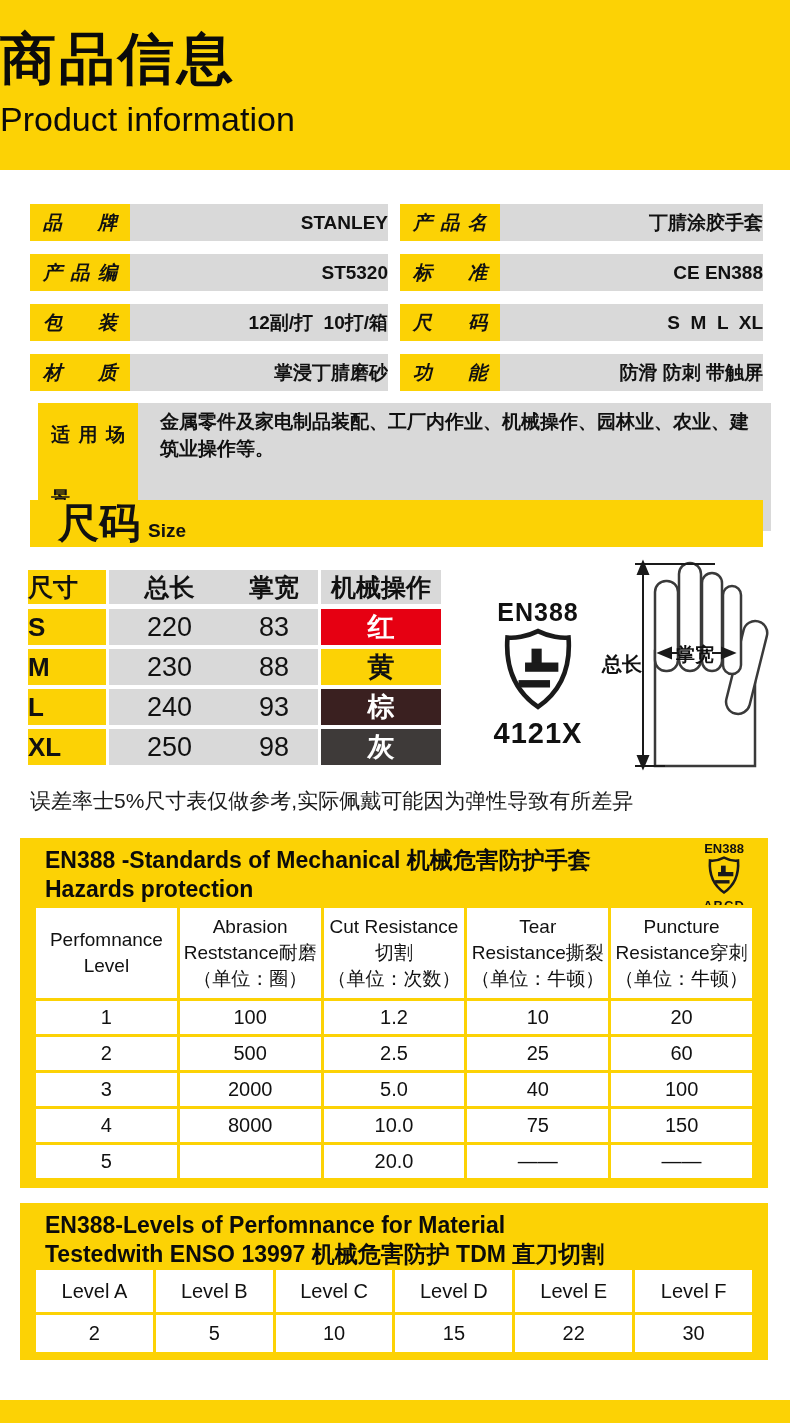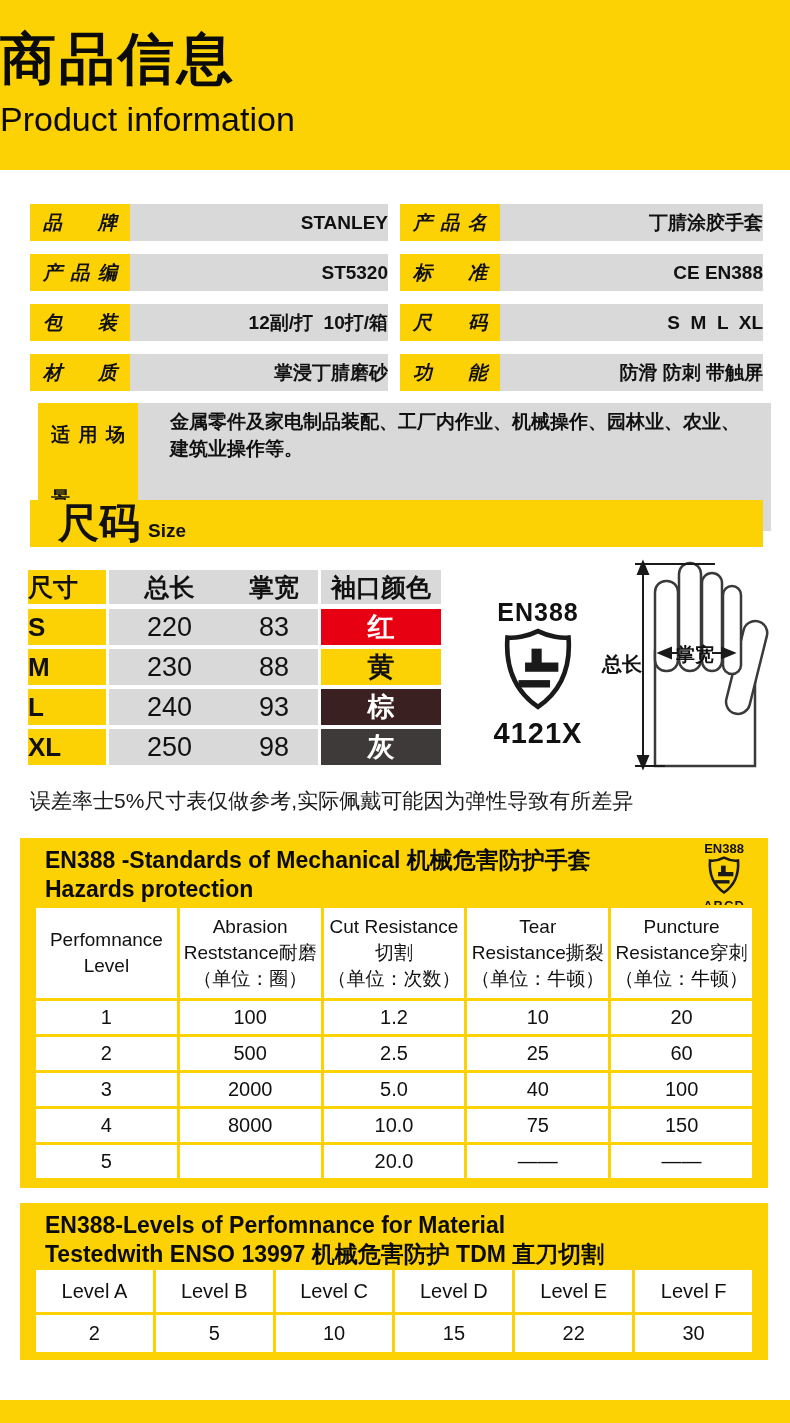--- a/index.html
+++ b/index.html
@@ -11,21 +11,21 @@
   .banner-title{margin-top:22px;font-size:56px;font-weight:800;letter-spacing:3px;color:#0b0b0b;}
   .banner-subtitle{margin-top:2px;font-size:34px;font-weight:500;color:#0b0b0b;}
 
   
   .info-row{position:absolute;left:30px;display:grid;grid-template-columns:100px 258px 12px 100px 263px;height:37px;}
   .cell{height:37px;line-height:37px;font-size:19px;overflow:hidden;text-align:right;}
   .lab{background:#fcd205;font-weight:700;text-align:justify;text-align-last:justify;padding:0 13px;box-sizing:border-box;font-style:italic;}
   .val{background:#d9d9d9;padding-left:18px;box-sizing:border-box;font-weight:600;}
   .scene-row{position:absolute;left:38px;top:403px;display:grid;grid-template-columns:100px 633px;height:64px;}
   .scene-lab{background:#fcd205;font-weight:700;line-height:64px;text-align:justify;text-align-last:justify;padding:0 13px;box-sizing:border-box;font-size:19px;}
-  .scene-val{background:#d9d9d9;font-size:19px;font-weight:600;line-height:27px;padding:5px 14px 0 32px;box-sizing:border-box;}
+  .scene-val{background:#d9d9d9;font-size:19px;font-weight:600;line-height:27px;padding:5px 14px 0 22px;box-sizing:border-box;}
 
   
   .size-bar{position:absolute;left:30px;top:500px;width:733px;height:47px;background:#fcd205;
             display:flex;align-items:baseline;padding-left:28px;box-sizing:border-box;}
   .size-bar .zh{font-size:41px;font-weight:800;line-height:47px;}
   .size-bar .en{font-size:19px;font-weight:600;margin-left:8px;}
 
   .size-table{position:absolute;left:28px;top:570px;width:413px;}
   .st-row{display:grid;grid-template-columns:78px 209px 120px;column-gap:3px;margin-bottom:4px;}
   .st-head{margin-bottom:5px;}
@@ -118,21 +118,21 @@
     <span class="en">Size</span>
   </div>
 
   <div class="size-table">
     <div class="st-row st-head">
       <div class="st-c1">尺寸</div>
       <div class="st-mid">
         <span class="w1">总长</span>
         <span class="w2">掌宽</span>
       </div>
-      <div class="st-c4">袖口颜色</div>
+      <div class="st-c4">机械操作</div>
     </div>
 
     <div class="st-row st-data">
       <div class="st-c1">S</div>
       <div class="st-mid">
         <span class="w1">220</span>
         <span class="w2">83</span>
       </div>
       <div class="cuff" style="background: rgb(230, 0, 18); color: rgb(255, 255, 255);">红</div>
     </div>

